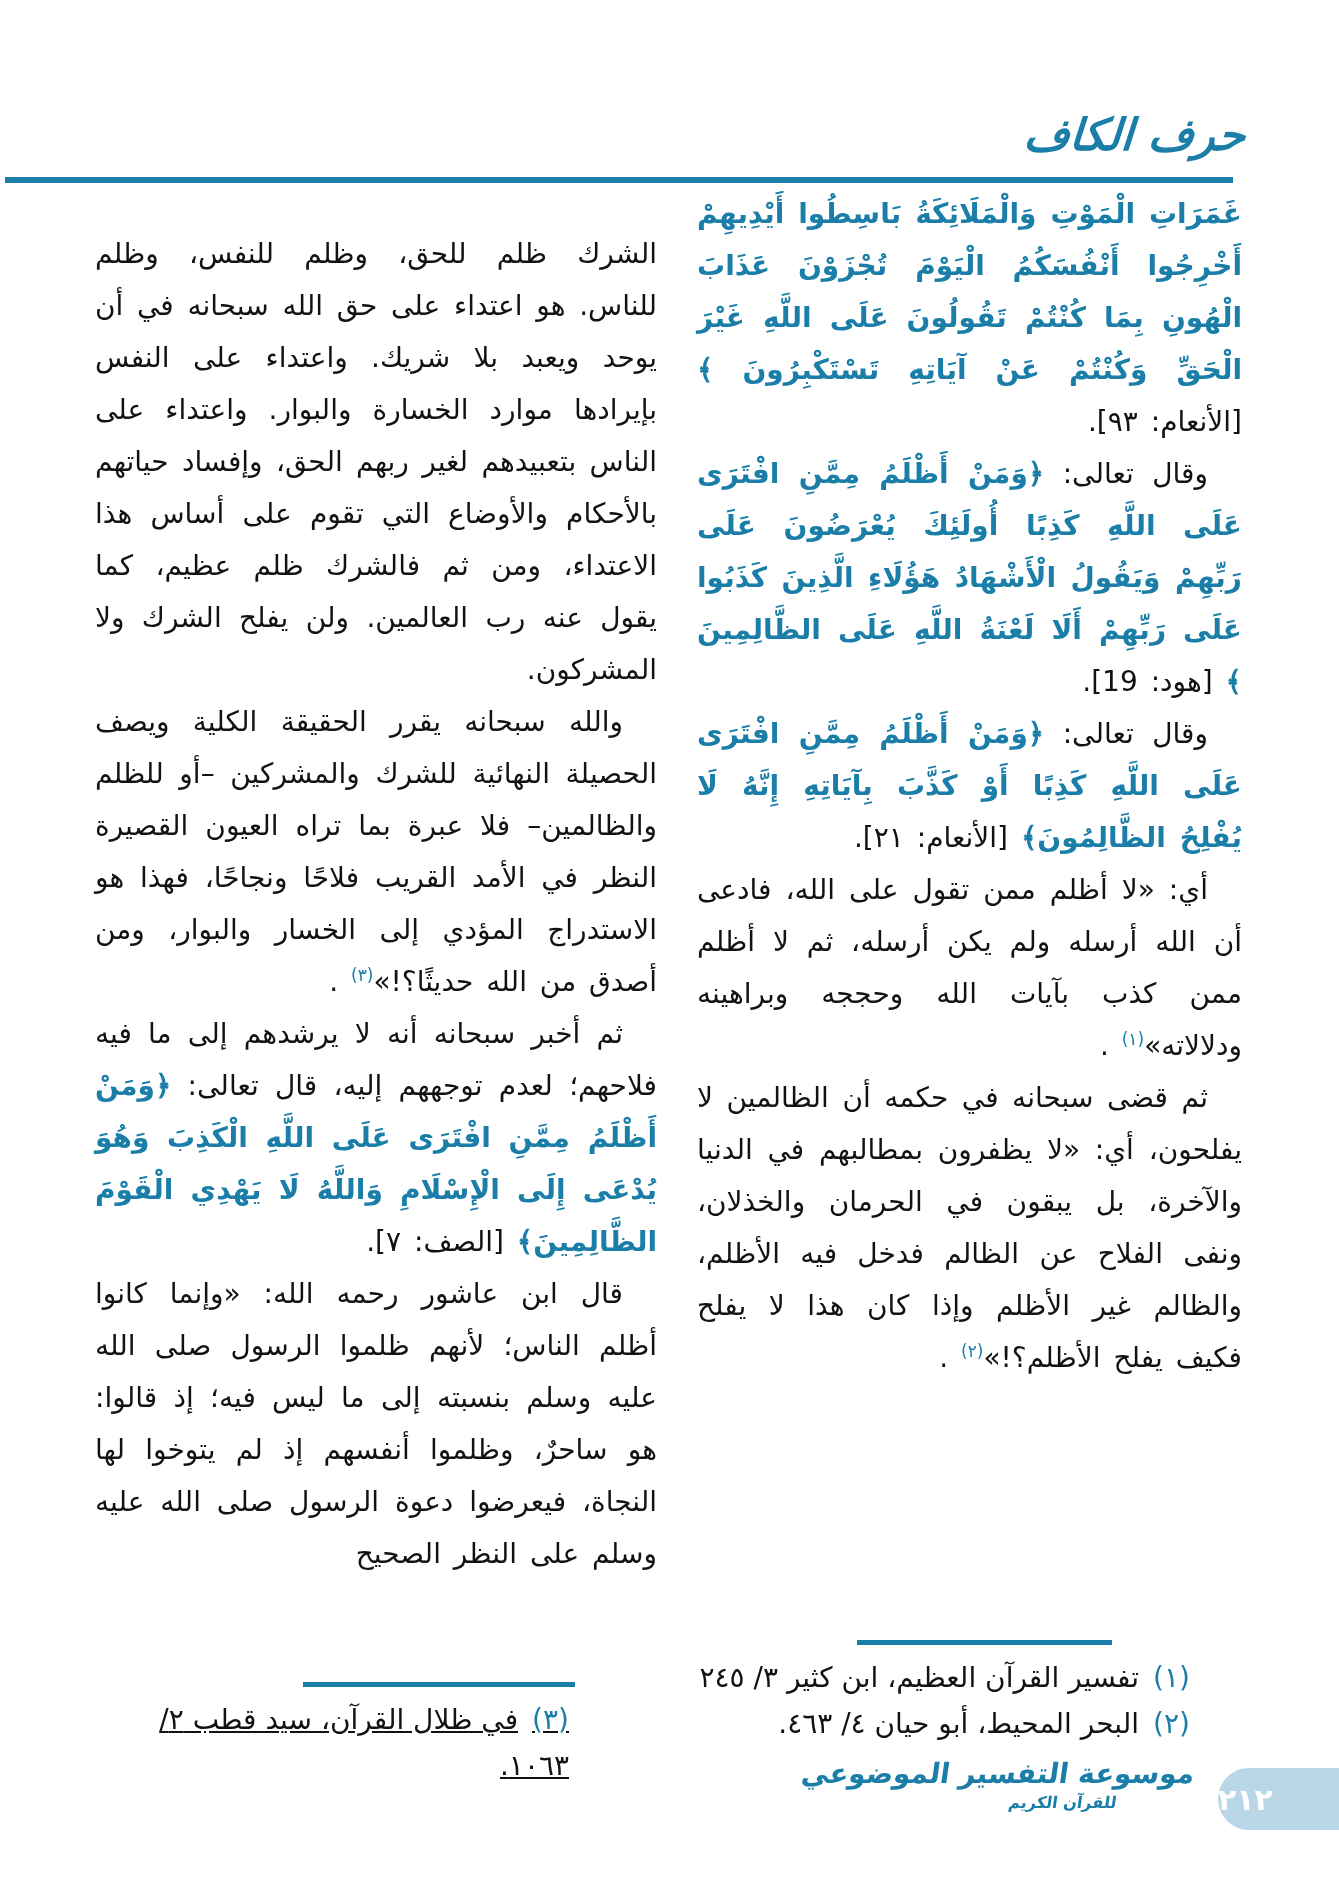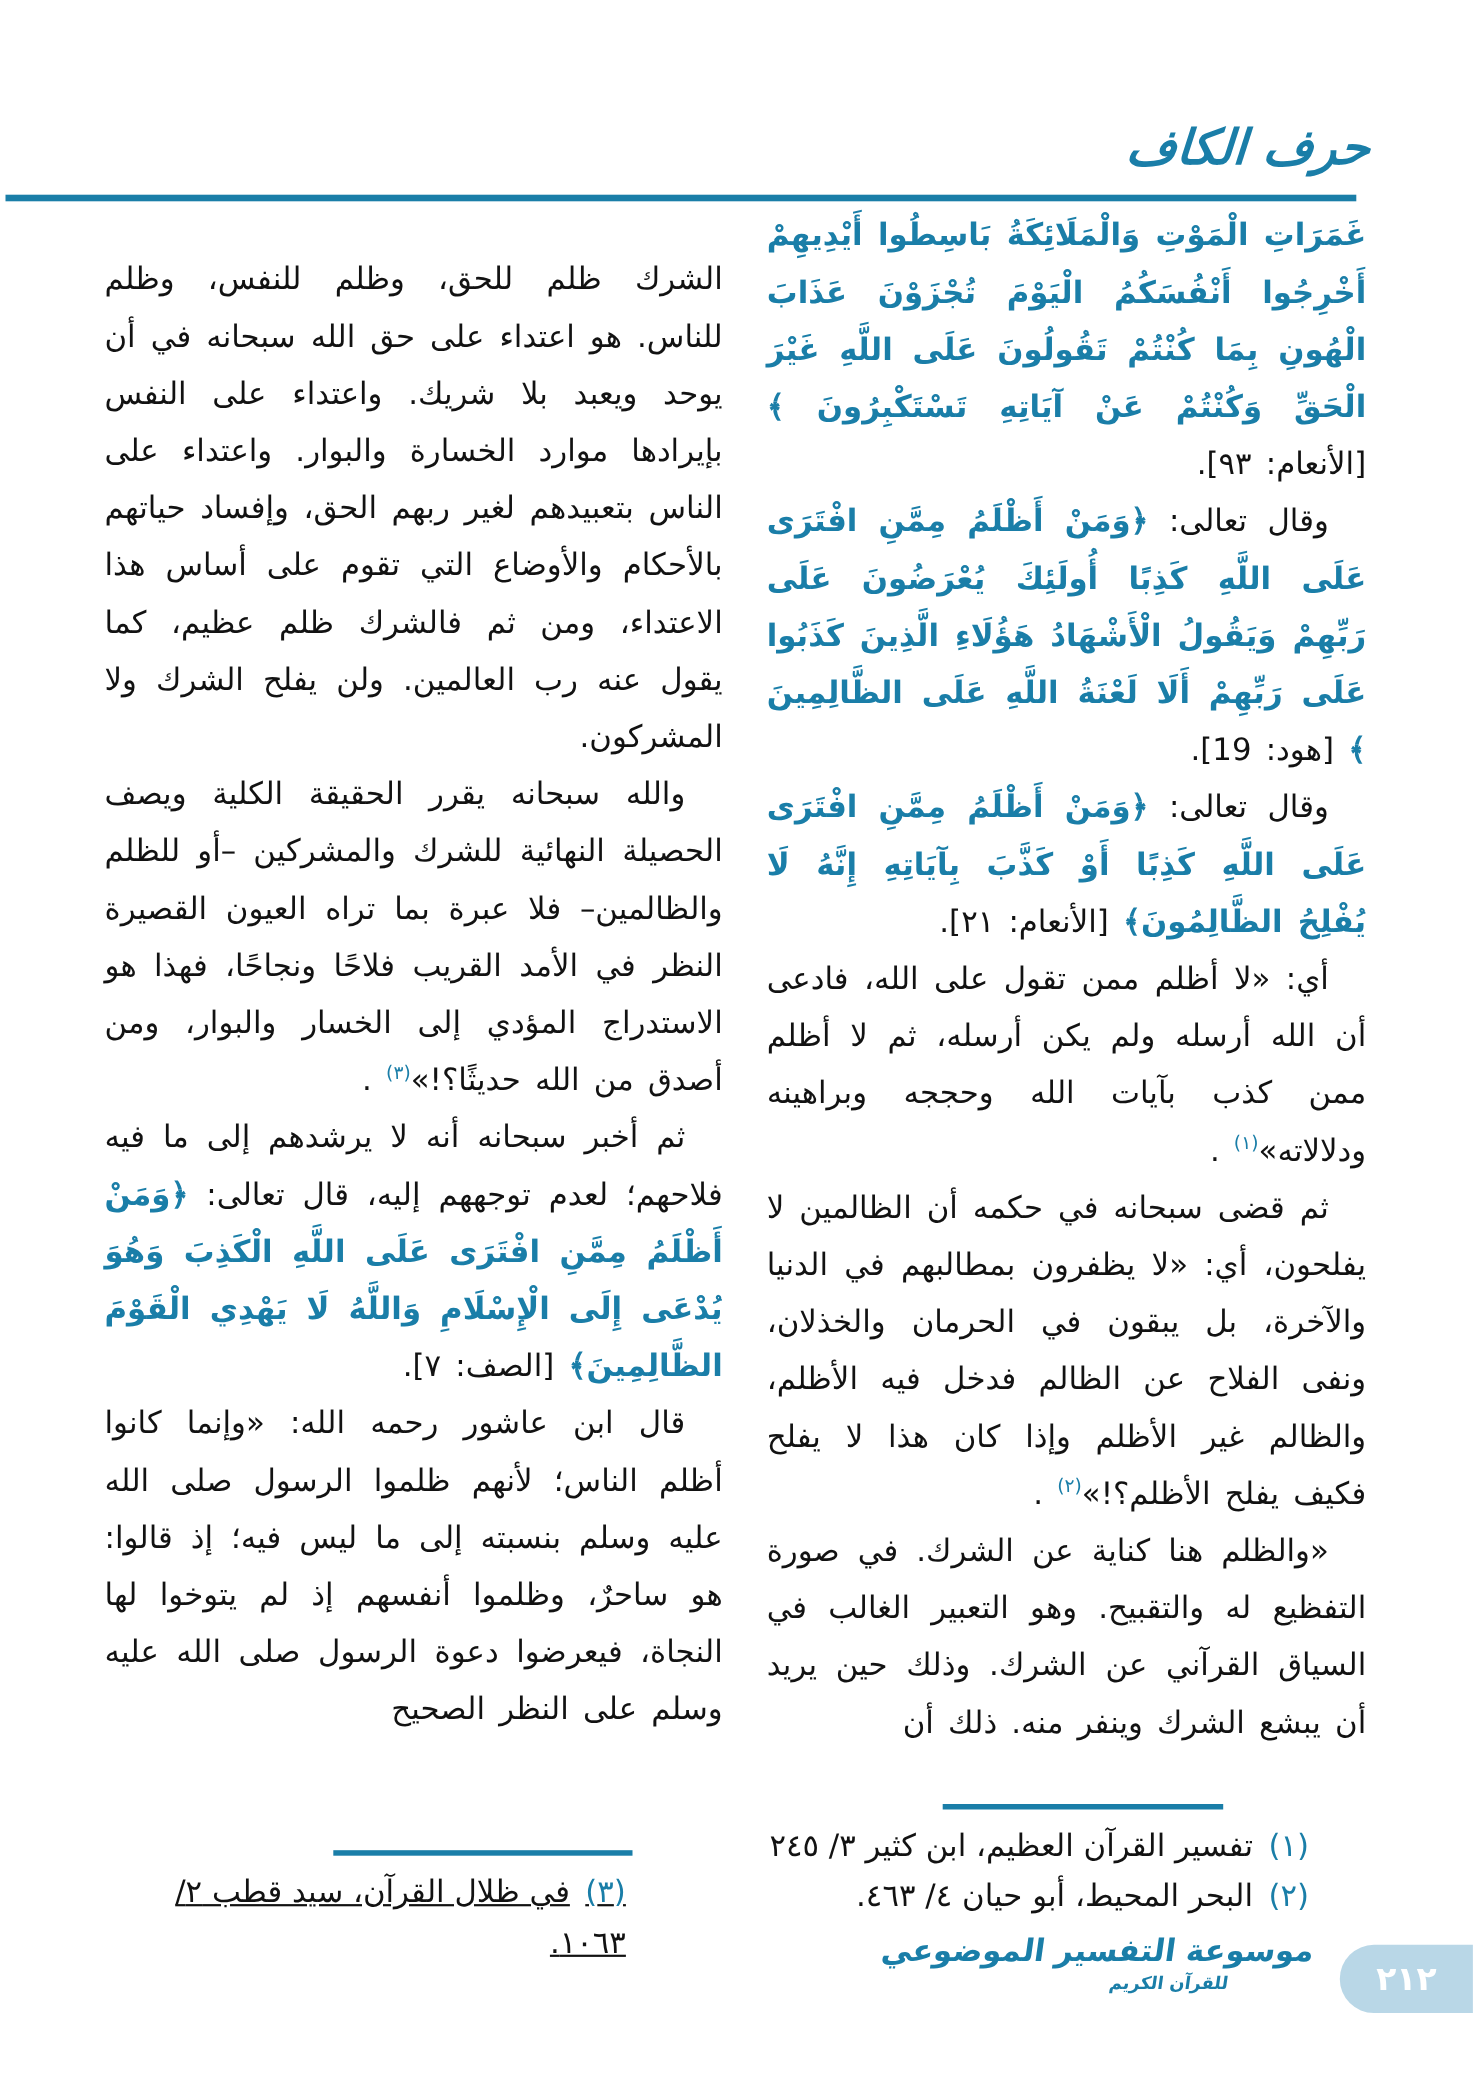--- a/index.html
+++ b/index.html
@@ -69,21 +69,21 @@
     text-align:center;color:var(--accent);
     transform:skewX(-8deg);
   }
   .logo-line1{font-size:28px;font-weight:bold;line-height:36px;white-space:nowrap;}
   .logo-line2{font-size:16px;font-weight:bold;line-height:22px;}
   .page-pill{
     position:absolute;right:0;top:1768px;width:121px;height:62px;
     background:var(--pill);
     border-radius:31px 0 0 31px;
     color:var(--pill-text);
-    display:flex;align-items:center;justify-content:center;
+    display:flex;align-items:center;justify-content:flex-end;
     font-size:30px;font-weight:bold;letter-spacing:3px;
   }
 </style>
 </head>
 <body>
 
 <div class="page">
 
   <div class="chapter-title">حرف الكاف</div>
   <div class="header-rule"></div>
@@ -96,23 +96,20 @@
       <span>وقال تعالى: </span><span class="quran">﴿وَمَنْ أَظْلَمُ مِمَّنِ افْتَرَى عَلَى اللَّهِ كَذِبًا أُولَئِكَ يُعْرَضُونَ عَلَى رَبِّهِمْ وَيَقُولُ الْأَشْهَادُ هَؤُلَاءِ الَّذِينَ كَذَبُوا عَلَى رَبِّهِمْ أَلَا لَعْنَةُ اللَّهِ عَلَى الظَّالِمِينَ ﴾</span><span class="vref"> [هود: 19].</span>
     </p>
     <p class="indent">
       <span>وقال تعالى: </span><span class="quran">﴿وَمَنْ أَظْلَمُ مِمَّنِ افْتَرَى عَلَى اللَّهِ كَذِبًا أَوْ كَذَّبَ بِآيَاتِهِ إِنَّهُ لَا يُفْلِحُ الظَّالِمُونَ﴾</span><span class="vref"> [الأنعام: ٢١].</span>
     </p>
     <p class="indent">
       <span>أي: «لا أظلم ممن تقول على الله، فادعى أن الله أرسله ولم يكن أرسله، ثم لا أظلم ممن كذب بآيات الله وحججه وبراهينه ودلالاته»</span><sup class="fnref">(١)</sup><span> .</span>
     </p>
     <p class="indent">
       <span>ثم قضى سبحانه في حكمه أن الظالمين لا يفلحون، أي: «لا يظفرون بمطالبهم في الدنيا والآخرة، بل يبقون في الحرمان والخذلان، ونفى الفلاح عن الظالم فدخل فيه الأظلم، والظالم غير الأظلم وإذا كان هذا لا يفلح فكيف يفلح الأظلم؟!»</span><sup class="fnref">(٢)</sup><span> .</span>
-    </p>
-    <p class="indent">
-      <span>«والظلم هنا كناية عن الشرك. في صورة التفظيع له والتقبيح. وهو التعبير الغالب في السياق القرآني عن الشرك. وذلك حين يريد أن يبشع الشرك وينفر منه. ذلك أن</span>
     </p>
   </div>
 
   <div class="footnotes fn-right">
     <div class="fn-sep"></div>
     <div class="fn-line">
       <span class="fn-marker">(١)</span><span class="fn-text">تفسير القرآن العظيم، ابن كثير ٣/ ٢٤٥</span>
     </div>
     <div class="fn-line">
       <span class="fn-marker">(٢)</span><span class="fn-text">البحر المحيط، أبو حيان ٤/ ٤٦٣.</span>

